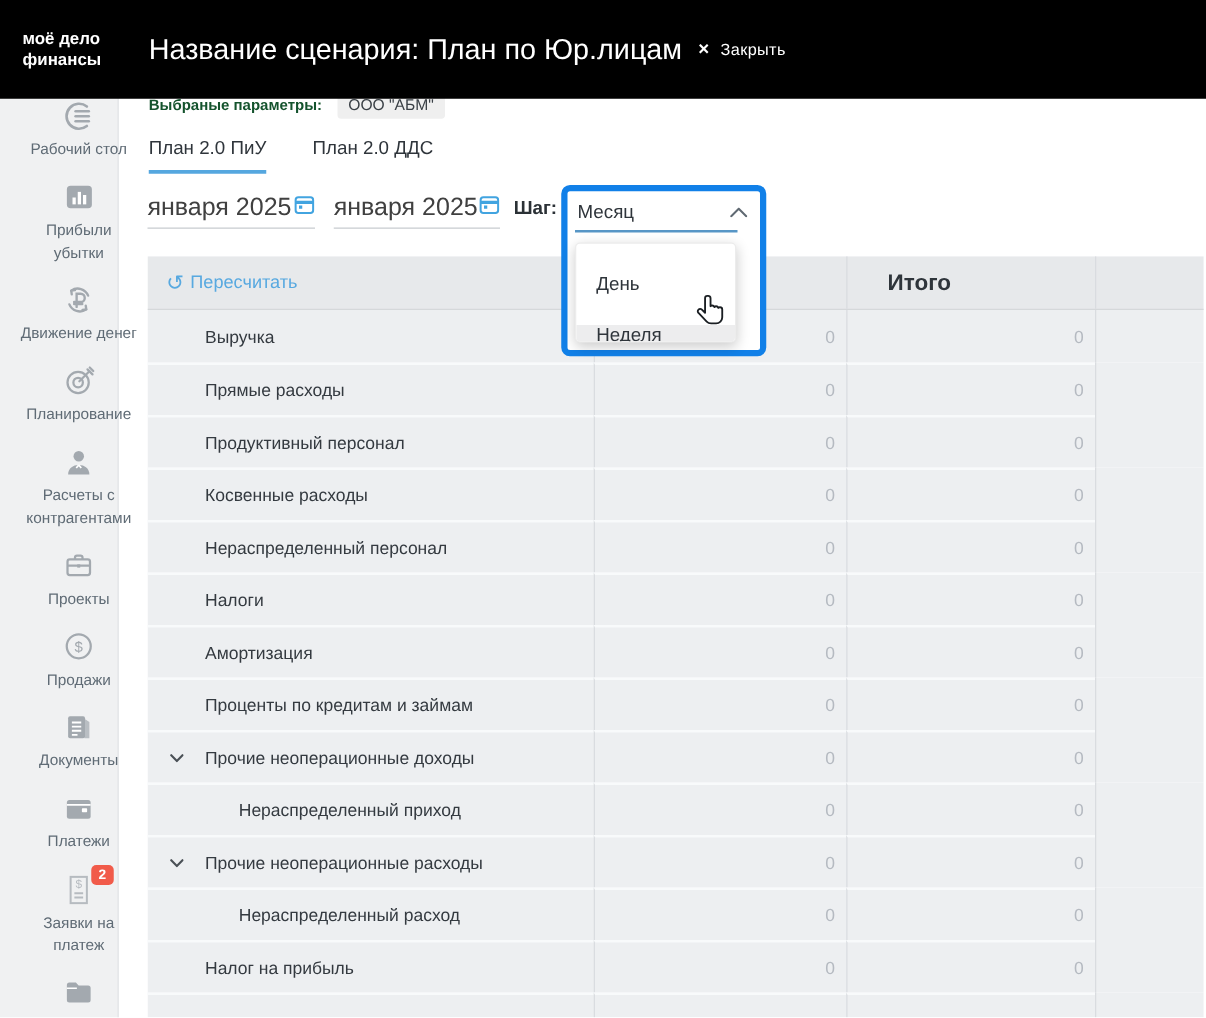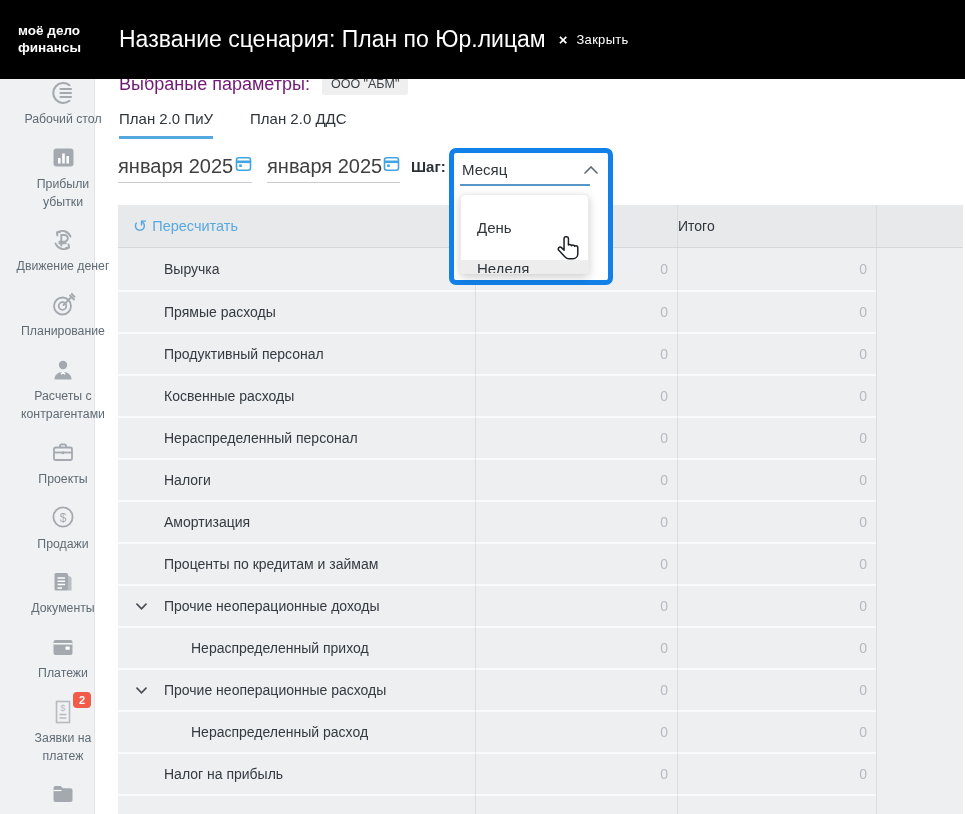--- a/index.html
+++ b/index.html
@@ -25,21 +25,21 @@
   .sb-icon { height:27px; display:flex; align-items:center; justify-content:center;
     position:relative; }
   .sb-label { margin-top:5px; font-size:12.3px; line-height:1.45; color:#5f6b75;
     text-align:center; width:94px; }
   .sb-badge { position:absolute; top:-6px; right:-16px; background:#f15b4a; color:#fff;
     font-size:11px; font-weight:bold; border-radius:4px; padding:2px 6px; line-height:1.1; }
 
   
   .content { position:absolute; left:96px; top:67px; right:0; bottom:0; background:#fff; }
   .params { position:absolute; left:23px; top:6px; display:flex; align-items:center; gap:12px; }
-  .params-label { font-size:18px; font-weight:normal; color:#701a75; }
+  .params-label { font-size:12px; font-weight:bold; color:#14532d; }
   .chip { background:#efefef; border-radius:3px; padding:4px 9px; font-size:12.5px;
     color:#3a4046; cursor:pointer; }
 
   .tabs { position:absolute; left:23px; top:43px; display:flex; gap:37px; }
   .tab { font-size:15px; color:#2f353b; padding-bottom:9px; cursor:pointer; }
   .tab.active { border-bottom:3px solid #55a7df; }
 
   .date-field { position:absolute; top:88px; height:28px; display:flex;
     justify-content:space-between; align-items:flex-start;
     border-bottom:1px solid #c8ccd0; cursor:pointer; }
@@ -60,21 +60,21 @@
   .c1 { width:357px; }
   .c2 { width:202px; border-left:1px solid #d9dce0; }
   .c3 { width:199px; border-left:1px solid #d9dce0; }
   .c4 { width:87px;  border-left:1px solid #d9dce0; }
   .tbody .trow:not(:first-child) .sep { border-top:2px solid #f8fafb; }
   .rlabel { font-size:14px; color:#343a40; }
   .c1.norm { padding-left:46px; }
   .c1.parent { padding-left:18px; gap:17px; }
   .c1.child { padding-left:73px; }
   .val { justify-content:flex-end; padding-right:9px; font-size:14px; color:#b5bac1; }
-  .th-total { padding-left:0; font-size:14px; font-weight:normal; color:#2f353b; }
+  .th-total { padding-left:32px; font-size:18px; font-weight:bold; color:#2f353b; }
   .recalc { display:flex; align-items:center; gap:5px; padding-left:15px;
     background:none; border:none; cursor:pointer; color:#58a9e0; font-size:14.5px;
     font-family:inherit; }
   .recalc .ricon { font-size:17px; line-height:1; }
 
   
   .hl-box { position:absolute; left:449px; top:148px; width:164px; height:137px;
     border:5px solid #1180e8; border-radius:7px; background:#fff; z-index:50; }
   .sel { position:absolute; left:8px; top:8px; right:10px; display:flex;
     justify-content:space-between; align-items:center; cursor:pointer; }

